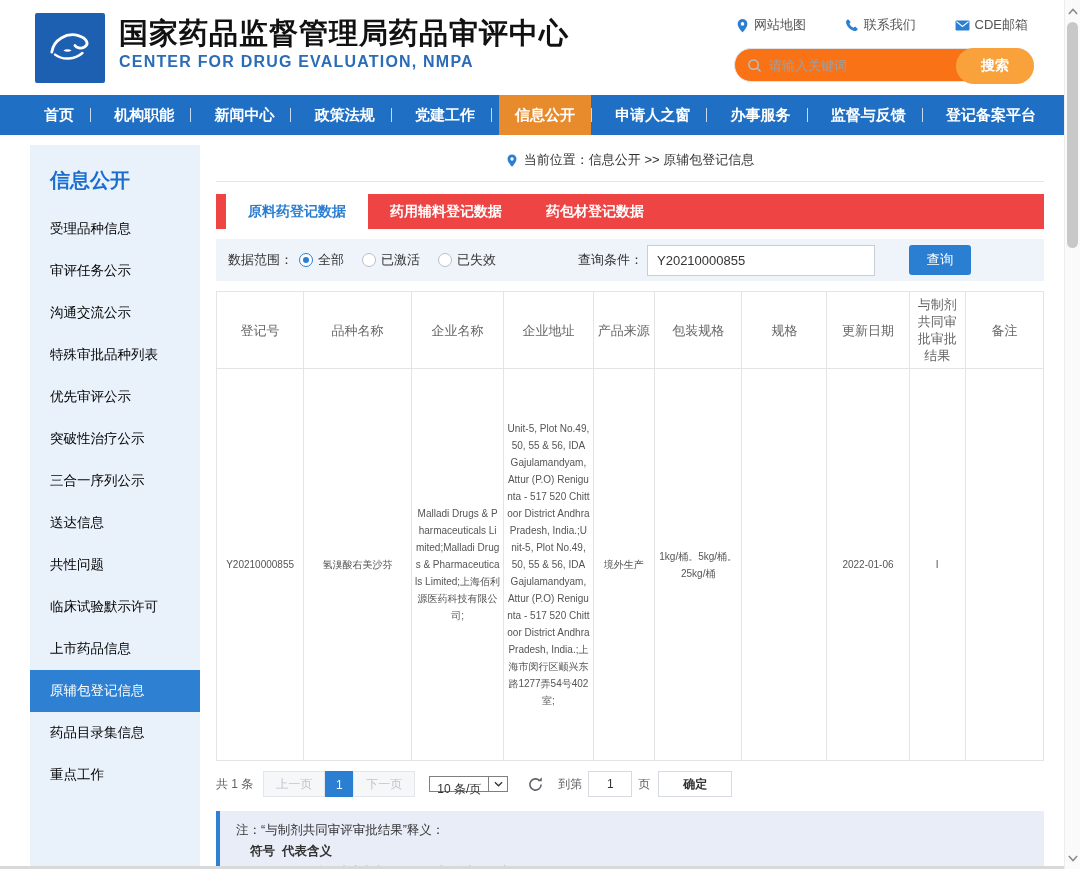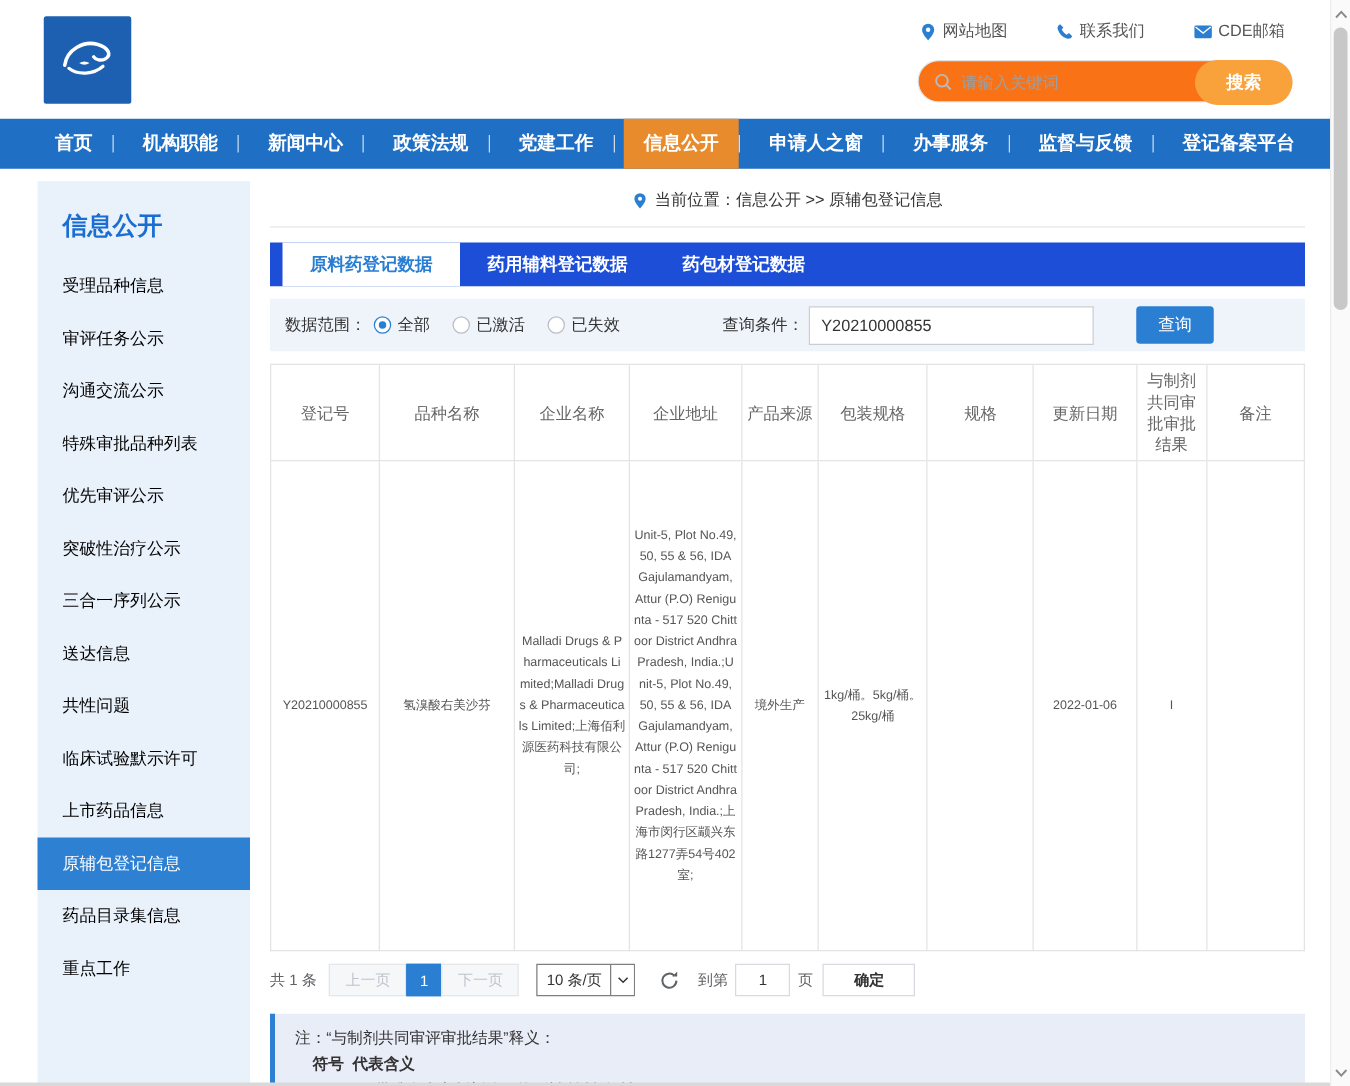--- a/index.html
+++ b/index.html
@@ -31,21 +31,21 @@
   .content-wrap { display:flex; padding:10px 34px 0 30px; align-items:stretch; }
   .sidebar { width:170px; flex:none; background:#e9f1fb; padding:18px 0 30px; min-height:716px; }
   .sidebar-title { color:#1a6ed0; font-size:20px; font-weight:bold; padding:4px 0 14px 20px; }
   .side-item { font-size:13.5px; color:#000000; padding:12px 0 12px 20px; cursor:pointer; }
   .side-item.active { background:#2e80d2; color:#fff; }
 
   .main { flex:1; margin-left:10px; padding:0 2px 0 6px; }
 
   .breadcrumb { display:flex; align-items:center; gap:6px; font-size:13px; color:#333; padding:6px 2px 12px; border-bottom:1px solid #e6e6e6;justify-content:center; }
 
-  .tabbar { margin-top:12px; background:#1d4ed8; height:35px; display:flex; padding-left:10px; }
+  .tabbar { margin-top:12px; background:#ef4444; height:35px; display:flex; padding-left:10px; }
   .tab { color:#fff; font-size:14px; font-weight:bold; line-height:35px; padding:0 22px; cursor:pointer; }
   .tab.active { background:#fff; color:#2a7ed2; }
 
   .filterbar { margin-top:10px; background:#eff4fb; height:42px; display:flex; align-items:center; font-size:13px; color:#333; padding:0 12px; }
   .radio-group { display:flex; align-items:center; gap:18px; margin-left:6px; }
   .radio-opt { display:flex; align-items:center; gap:5px; cursor:pointer; }
   .radio { position:relative; width:14px; height:14px; border-radius:50%; border:1px solid #b9bec6; background:#fff; flex:none; }
   .radio.selected { border-color:#2b7fd2; }
   .radio.selected::after { content:""; position:absolute; left:3px; top:3px; width:6px; height:6px; border-radius:50%; background:#2b7fd2; }
   .query-label { margin-left:82px; }
@@ -56,21 +56,21 @@
   table.data { margin-top:10px; width:100%; border-collapse:collapse; table-layout:fixed; }
   table.data th, table.data td { border:1px solid #e4e4e4; text-align:center; vertical-align:middle; }
   table.data th { font-size:13px; font-weight:normal; color:#666; height:62px; padding:4px 2px; line-height:17px; background:#fff; }
   table.data td { font-size:10px; color:#555; padding:8px 3px; line-height:17px; word-break:break-all; height:392px; }
 
   
   .pager { margin-top:10px; display:flex; align-items:center; font-size:12px; color:#606266; gap:0; }
   .pager .total { margin-right:10px; }
   .pg-btn { height:26px; line-height:24px; padding:0 12px; border:1px solid #e4e6ea; background:#f6f7f8; color:#bfc4cc; font-size:12px; cursor:default; }
   .pg-num { width:28px; height:26px; line-height:26px; text-align:center; background:#2b7fd2; color:#fff; border:1px solid #2b7fd2; font-size:12px; cursor:pointer; }
-  .pg-size { display:flex; align-items:stretch; height:26px; border:1px solid #7f7f7f; background:#fff; margin-left:14px; cursor:pointer; }
+  .pg-size { display:flex; align-items:stretch; height:16px; border:1px solid #7f7f7f; background:#fff; margin-left:14px; cursor:pointer; }
   .pg-size .txt { line-height:24px; padding:0 7px; color:#333; }
   .pg-size .arrowbox { width:19px; border-left:1px solid #7f7f7f; display:flex; align-items:center; justify-content:center; background:#fff; }
   .refresh { margin-left:16px; width:22px; height:22px; display:flex; align-items:center; justify-content:center; cursor:pointer; }
   .goto-label { margin-left:12px; }
   .goto-input { width:44px; height:26px; border:1px solid #d7dae0; text-align:center; font-size:12px; color:#333; margin:0 6px; outline:none; font-family:inherit; }
   .confirm-btn { margin-left:8px; height:26px; padding:0 24px; border:1px solid #d7dae0; background:#fff; font-size:12px; font-weight:bold; color:#333; cursor:pointer; font-family:inherit; }
 
   
   .notebox { margin-top:14px; background:#e9edf8; border-left:4px solid #2e80d2; padding:9px 16px 10px; font-size:12.5px; color:#333; line-height:21px; }
   .note-head { font-weight:bold; padding-left:14px; }
@@ -90,20 +90,24 @@
 
 <div class="page">
 
   <header class="site-header">
     <div class="logo">
       <svg width="58" height="58" viewBox="0 0 70 70">
         <path d="M13 40 C15 25 31 16 45 20 C55 23 59 30 52 34 C48 36 43 35 41 32" stroke="#fff" stroke-width="3.4" fill="none" stroke-linecap="round"></path>
         <path d="M17 43 C26 50 41 49 50 41" stroke="#fff" stroke-width="3" fill="none" stroke-linecap="round"></path>
         <path d="M27 38 q5 -3 10 0 q-5 3 -10 0 Z" fill="#fff"></path>
       </svg>
+    </div>
+    <div class="title-block">
+      <div class="site-title">国家药品监督管理局药品审评中心</div>
+      <div class="site-subtitle">CENTER FOR DRUG EVALUATION, NMPA</div>
     </div>
     <div class="header-right">
       <div class="quick-links">
         <span class="quick-link">
           <svg width="13" height="15" viewBox="0 0 16 18">
               <path d="M8 1a6 6 0 0 1 6 6c0 4.2-6 10.4-6 10.4S2 11.2 2 7a6 6 0 0 1 6-6z" fill="#2b7fd2"></path>
               <circle cx="8" cy="7" r="2.2" fill="#fff"></circle>
             </svg>
           <span>网站地图</span>
         </span>

